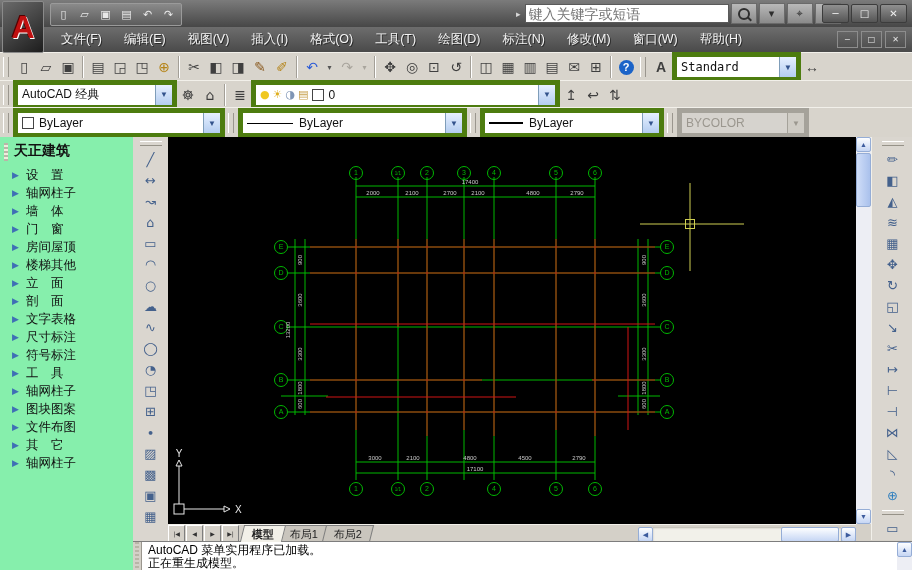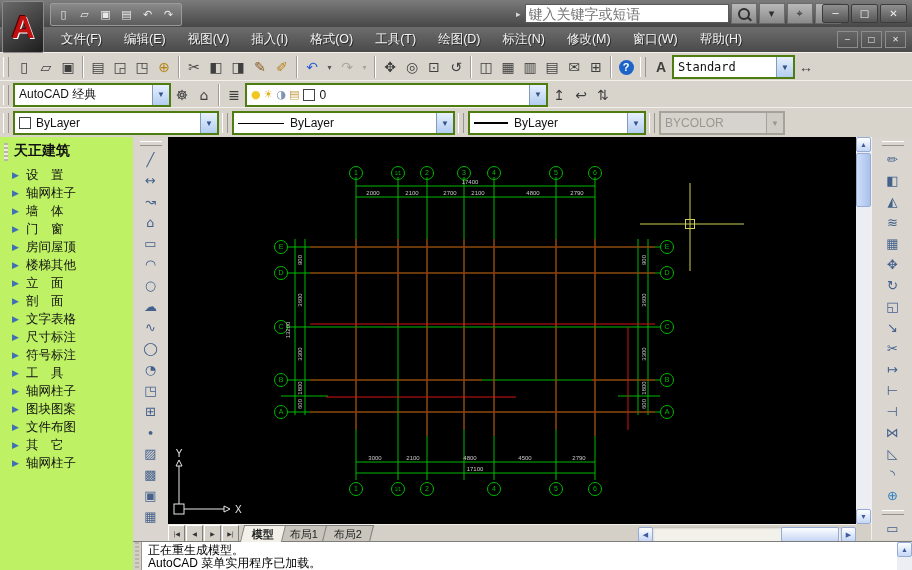--- a/index.html
+++ b/index.html
@@ -37,33 +37,33 @@
   
   .toolrow{left:0;width:912px;background:#d8d4cc;border-top:1px solid #f2f0ea;border-bottom:1px solid #aaa69e;display:flex;align-items:center;}
   #row-std{top:52px;height:28px;}
   #row-ws{top:80px;height:27px;}
   #row-props{top:107px;height:30px;}
   .tgrip{width:4px;height:20px;border-left:1px solid #fff;border-right:1px solid #9a968e;margin:0 4px 0 3px;}
   .tsep{width:0;height:22px;border-left:1px solid #a39f97;border-right:1px solid #fff;margin:0 3px;}
   .tbtn{width:22px;height:22px;display:flex;align-items:center;justify-content:center;font-size:14px;color:#3f3f3f;}
   .tbtn.small{width:13px;font-size:8px;color:#555;}
   .tbtn .help{background:#1c64c8;color:#fff;border-radius:50%;width:15px;height:15px;font-size:11px;font-weight:bold;display:flex;align-items:center;justify-content:center;}
-  .combo{height:20px;background:#fff;border:2px solid #4d7c0f;font-size:12px;display:flex;align-items:center;padding-left:4px;
+  .combo{height:20px;background:#fff;border:5px solid #4d7c0f;font-size:12px;display:flex;align-items:center;padding-left:4px;
     font-family:"DejaVu Sans Mono","Liberation Mono",monospace;color:#111;}
   .combo .chev{margin-left:auto;width:16px;align-self:stretch;background:linear-gradient(#e6f0ff,#b4cdf0);border-left:1px solid #7f9db9;
     color:#33538c;font-size:8px;display:flex;align-items:center;justify-content:center;}
   .combo.disabled{background:#d6d3ce;color:#9b978f;border-color:#a5a29a;}
   .combo.disabled .chev{background:#cfccc5;color:#9b978f;border-left-color:#a5a29a;}
   .swatch{width:10px;height:10px;background:#fff;border:1px solid #444;margin-right:5px;}
   .linesample{height:1px;background:#000;width:46px;margin-right:6px;}
   .linesample.thick{height:2px;}
   .flagicon{font-size:11px;margin-right:3px;}
 
   
-  #sidebar{left:0;top:137px;width:133px;height:433px;background:#bef264;border-right:1px solid #8d8d8d;}
+  #sidebar{left:0;top:137px;width:133px;height:433px;background:#86efac;border-right:1px solid #8d8d8d;}
   #sidebar-title{font-size:14px;font-weight:bold;color:#111;padding:5px 4px 6px 14px;position:relative;}
   #sidebar-title::before{content:'';position:absolute;left:4px;top:6px;bottom:5px;width:4px;
     background:repeating-linear-gradient(#b9b5a7 0 2px,#efecdd 2px 4px);}
   .side-item{display:flex;align-items:center;gap:7px;padding:0 0 0 12px;height:18px;font-size:12.5px;color:#111;}
   .side-arrow{color:#3f6fb5;font-size:9px;}
 
   
   #drawtb{left:133px;top:137px;width:35px;height:410px;background:#dad6cf;border-right:1px solid #aca89f;display:flex;flex-direction:column;align-items:center;}
   #modtb{left:871px;top:137px;width:41px;height:403px;background:#dad6cf;border-left:1px solid #f2f0ea;display:flex;flex-direction:column;align-items:center;}
   .hgrip{height:3px;width:22px;border-top:1px solid #fff;border-bottom:1px solid #969288;margin:4px 0 3px 0;}
@@ -731,19 +731,19 @@
       </span>
     <span class="sbtn">▶</span>
   </span>
 </div>
 <div id="corner" class="abs"></div>
 
 <div id="command" class="abs">
   <div id="cmd-grip"></div>
   <div id="cmd-text">
 
-  <div>正在重生成模型。</div>
-      <div>AutoCAD 菜单实用程序已加载。</div>
+  <div>AutoCAD 菜单实用程序已加载。</div>
+      <div>正在重生成模型。</div>
     </div>
   <div id="cmd-scroll">
     <span class="sbtn" style="position:absolute;top:0;left:0">▲</span>
   </div>
 </div>
 
 </body></html>

